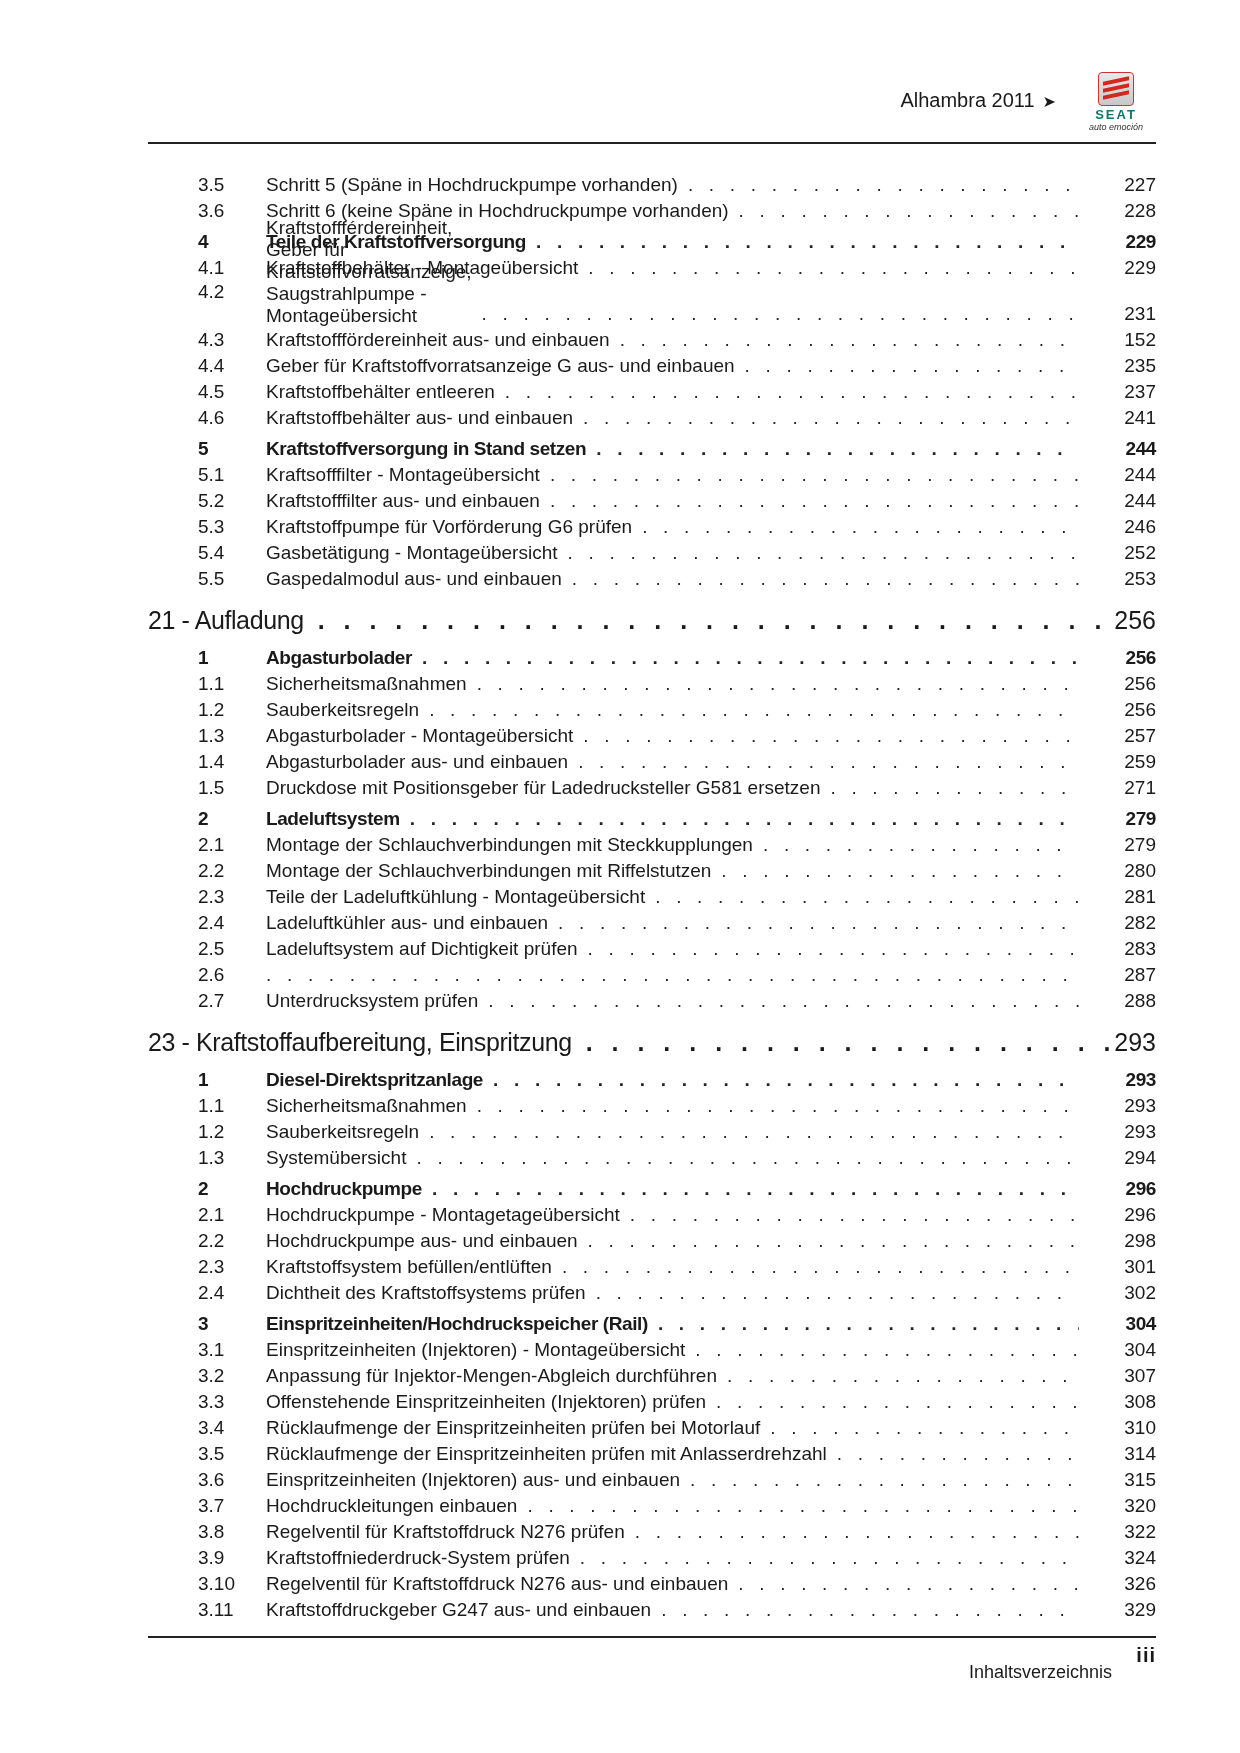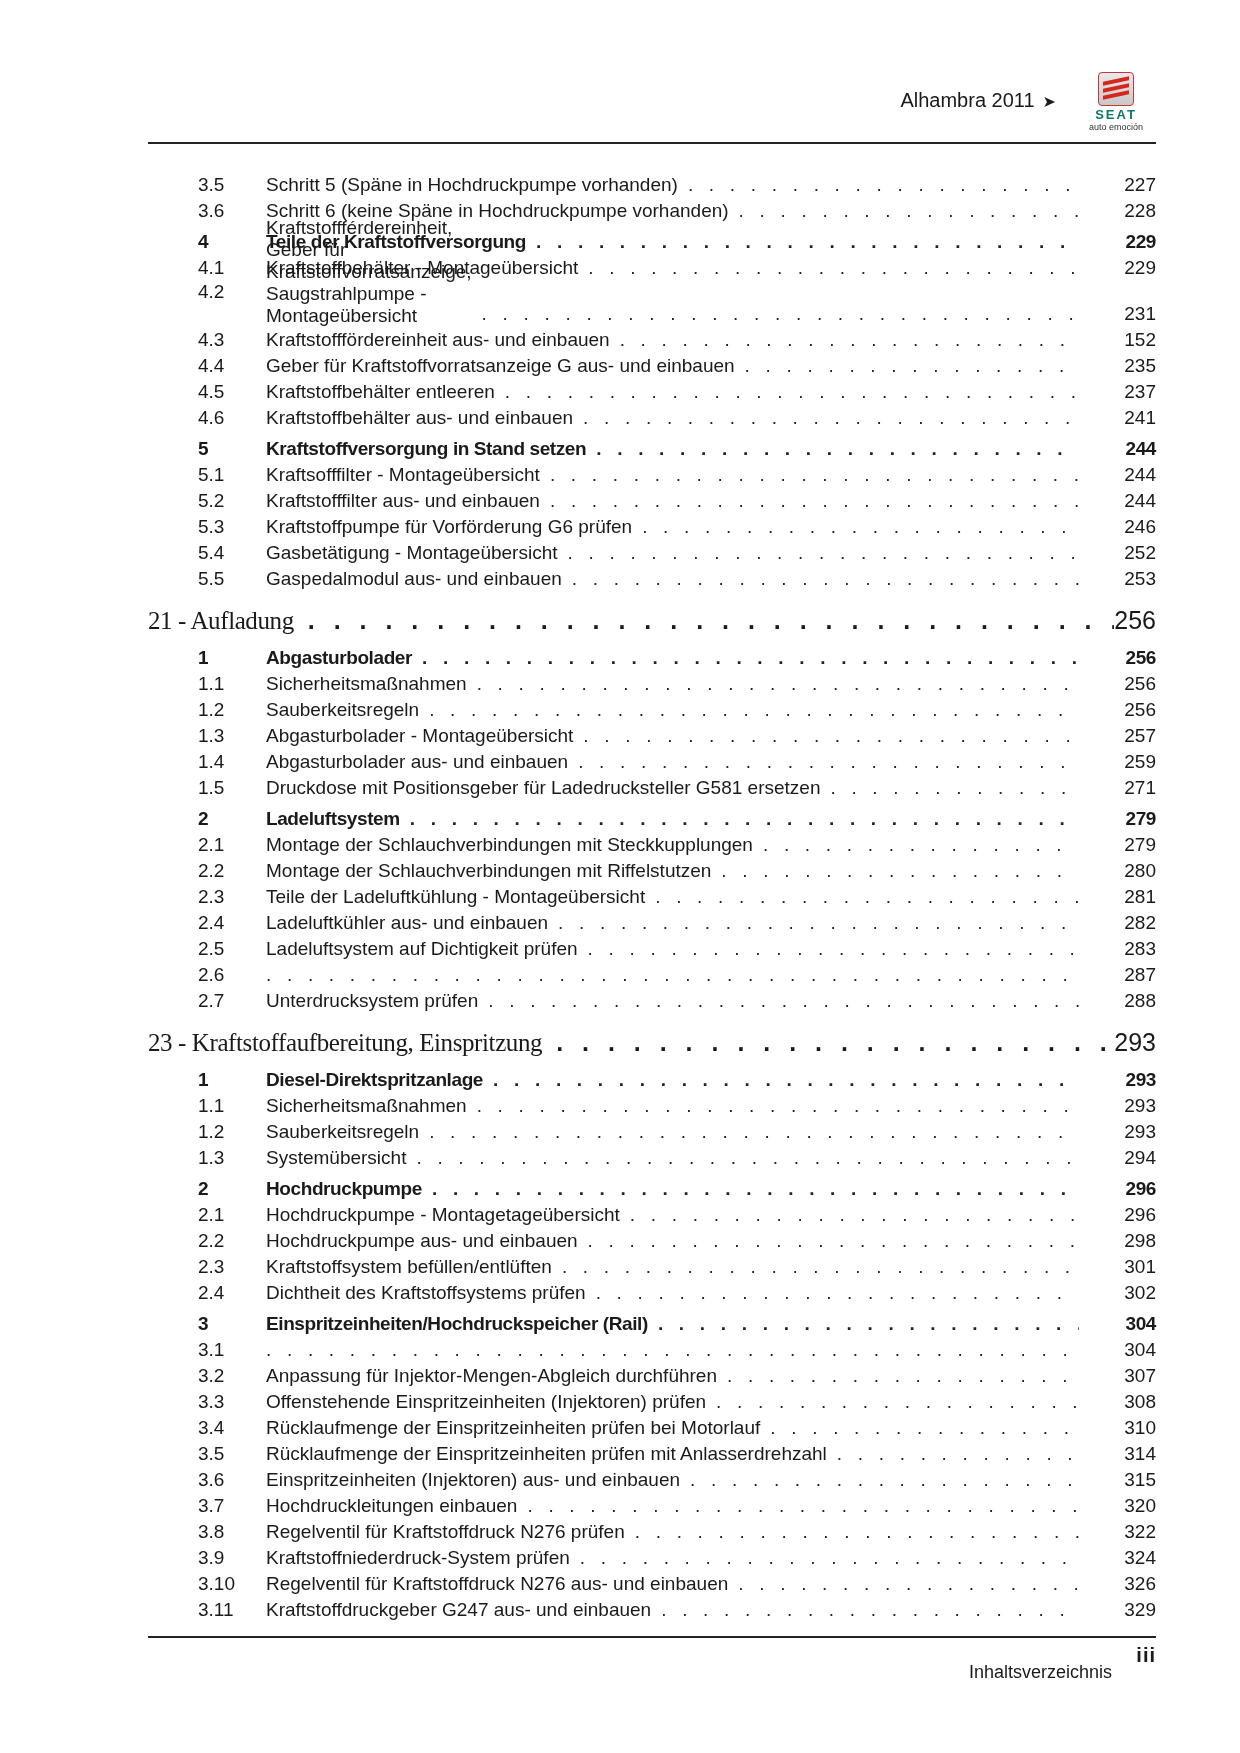--- a/index.html
+++ b/index.html
@@ -30,39 +30,39 @@
     background: linear-gradient(180deg, #e9e9e9, #c8c8c8);
     border: 1px solid #c33; position: relative; overflow: hidden;
   }
   .logo-mark .stripe {
     position: absolute; left: 4px; width: 26px; height: 4px; background: #d7261e;
     transform: skewY(-12deg);
   }
   .logo-brand {
     font-weight: bold; color: #0f766e; font-size: 13px; letter-spacing: 2px; line-height: 14px; margin-top: 2px;
   }
-  .logo-tag { font-size: 9px; line-height: 10px; color: #333; }
+  .logo-tag { font-size: 9px; line-height: 10px; color: #333; font-style: italic; }
 
   .toc { position: absolute; left: 148px; top: 172px; width: 1008px; }
   .row { position: relative; height: 26px; display: flex; align-items: baseline; font-size: 19px; line-height: 26px; }
   .row .num { width: 68px; flex: 0 0 68px; padding-left: 50px; box-sizing: content-box; }
   .row .title { white-space: nowrap; padding-right: 10px; }
   .row .dots {
     flex: 1 1 auto; overflow: hidden; white-space: nowrap; letter-spacing: 5.2px;
     color: #222; padding-right: 18px;
   }
   .row .page { flex: 0 0 36px; text-align: right; margin-left: 41px; }
   .row.lvl1 { margin-top: 5px; }
   .row.lvl1 .title, .row.lvl1 .page, .row.lvl1 .num { font-weight: bold; letter-spacing: -0.4px; }
   .row.lvl1 .dots { font-weight: bold; }
   .row.wrap { height: 46px; align-items: flex-end; }
   .row.wrap .title { white-space: normal; width: 720px; line-height: 22px; }
   .row.wrap .num { align-self: flex-start; line-height: 22px; }
   .chapter { height: 40px; display: flex; align-items: baseline; font-size: 25px; line-height: 40px; margin-top: 8px; }
-  .chapter .title { white-space: nowrap; padding-right: 14px; letter-spacing: -0.4px; font-family: Liberation Serif, serif; }
+  .chapter .title { white-space: nowrap; padding-right: 14px; letter-spacing: -0.4px; }
   .chapter .dots { flex: 1 1 auto; overflow: hidden; white-space: nowrap; letter-spacing: 6px; font-weight: bold; }
   .chapter .page { flex: 0 0 auto; text-align: right; }
 
   .footer { position: absolute; left: 148px; top: 1636px; width: 1008px; }
   .footer-rule { height: 2px; background: #222; }
   .footer-label { position: absolute; right: 44px; top: 26px; font-size: 18px; }
   .footer-page { position: absolute; right: 0; top: 8px; font-size: 20px; font-weight: bold; letter-spacing: 1px; }
 </style>
 </head>
 <body>
@@ -322,20 +322,21 @@
       <span class="page">302</span>
     </div>
     <div class="row lvl1">
       <span class="num">3</span>
       <span class="title">Einspritzeinheiten/Hochdruckspeicher (Rail)</span>
       <span class="dots">. . . . . . . . . . . . . . . . . . . . . . . . . . . . . . . . . . . . . . . . . . . . . . . . . . . . . . . . . . . . . . . . . . . . . . . . . . . . . . . . . . . . . . . . . . . . . . . . . . . . . . . . . . . . . . . . . . . . . . . . </span>
       <span class="page">304</span>
     </div>
     <div class="row">
       <span class="num">3.1</span>
+      <span class="title">Einspritzeinheiten (Injektoren) - Montageübersicht</span>
       <span class="dots">. . . . . . . . . . . . . . . . . . . . . . . . . . . . . . . . . . . . . . . . . . . . . . . . . . . . . . . . . . . . . . . . . . . . . . . . . . . . . . . . . . . . . . . . . . . . . . . . . . . . . . . . . . . . . . . . . . . . . . . . </span>
       <span class="page">304</span>
     </div>
     <div class="row">
       <span class="num">3.2</span>
       <span class="title">Anpassung für Injektor-Mengen-Abgleich durchführen</span>
       <span class="dots">. . . . . . . . . . . . . . . . . . . . . . . . . . . . . . . . . . . . . . . . . . . . . . . . . . . . . . . . . . . . . . . . . . . . . . . . . . . . . . . . . . . . . . . . . . . . . . . . . . . . . . . . . . . . . . . . . . . . . . . . </span>
       <span class="page">307</span>
     </div>
     <div class="row">

